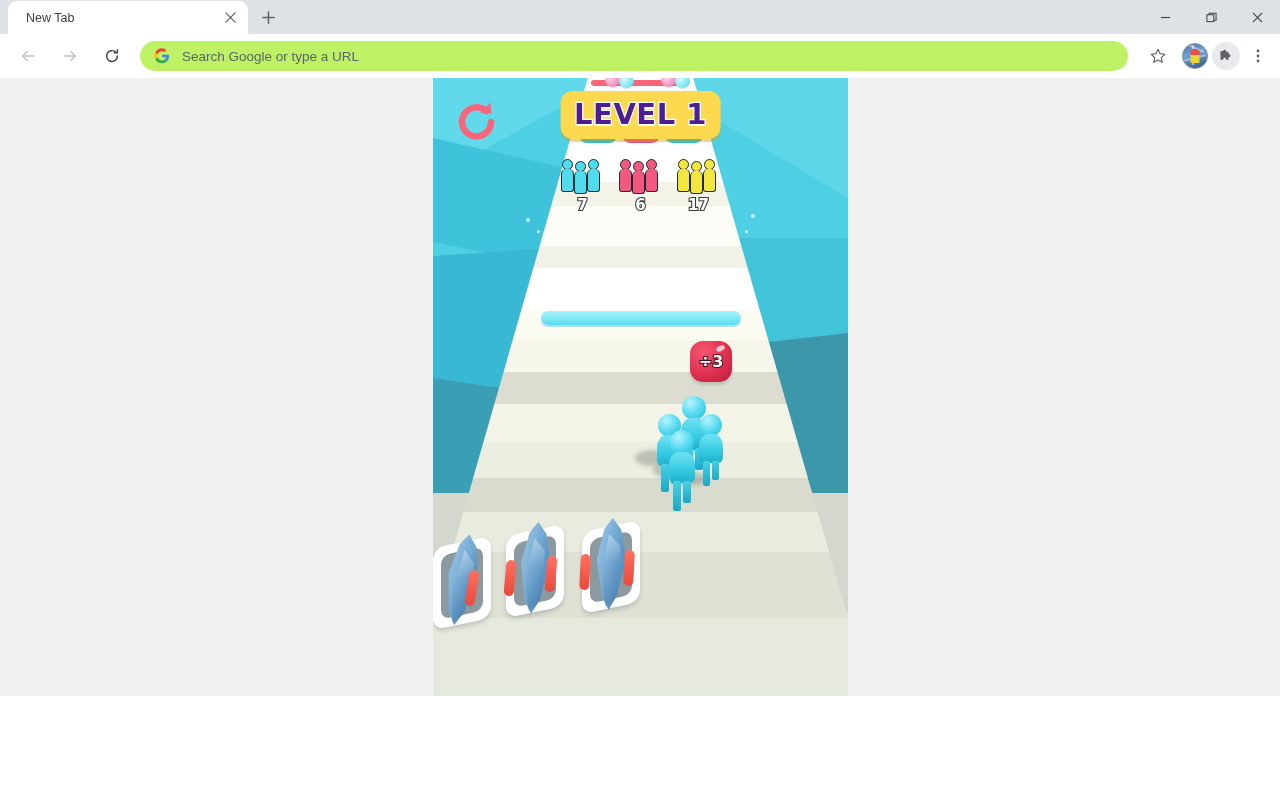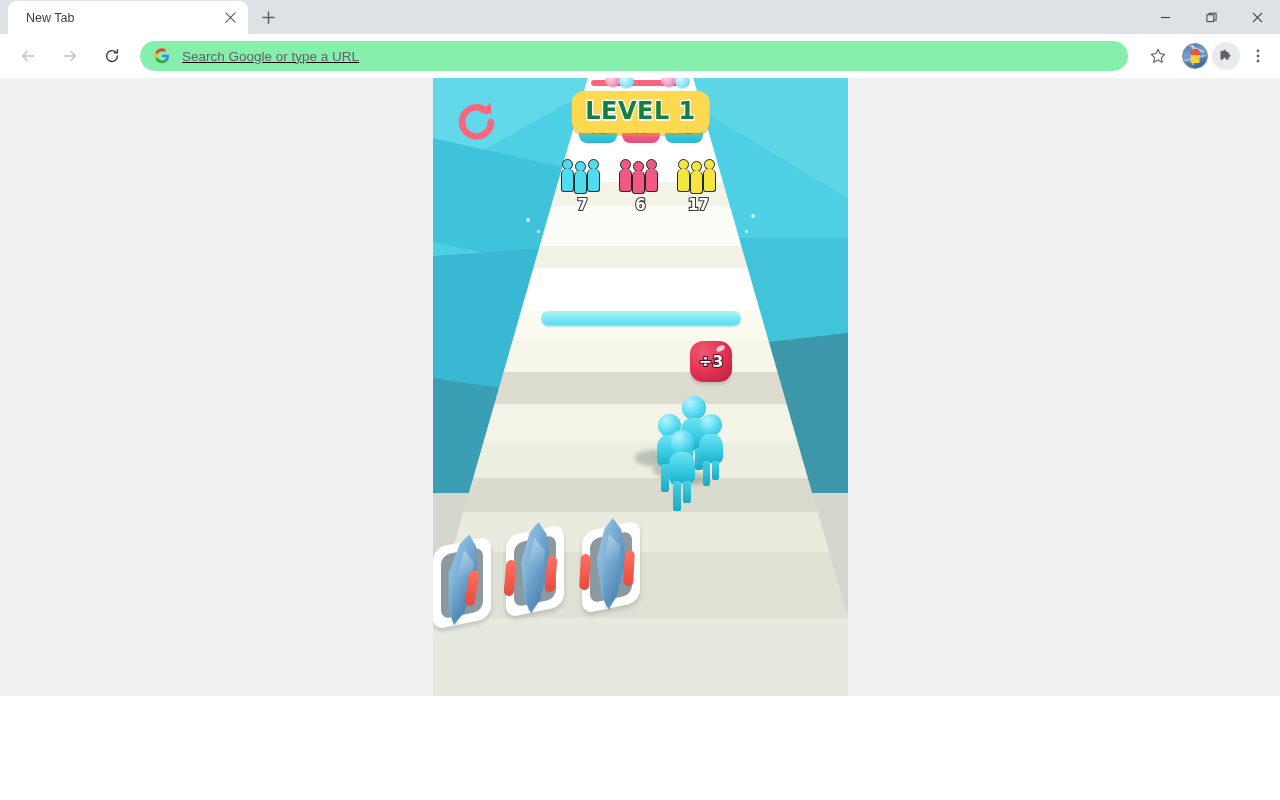--- a/index.html
+++ b/index.html
@@ -53,24 +53,23 @@
   }
   .nav-btn {
     width: 32px; height: 32px; border-radius: 50%;
     display: flex; align-items: center; justify-content: center;
     cursor: pointer; color: #5f6368; margin: 0 4px;
   }
   .nav-btn.disabled { color: #bdc1c6; }
   .nav-btn svg { width: 18px; height: 18px; }
 
   .omnibox {
-    flex: 1; height: 30px; background: #86efac; border-radius: 16px;
+    flex: 1; height: 30px; background: #bef264; border-radius: 16px;
     display: flex; align-items: center; padding: 0 14px; margin: 0 8px 0 6px;
     position: relative;
-    text-decoration: underline;
   }
   .g-icon { width: 16px; height: 16px; margin-right: 12px; flex: 0 0 16px; }
   .omni-text { font-size: 13.5px; color: #5f6368; flex: 1; }
 
   .right-icons { display: flex; align-items: center; gap: 4px; margin-left: 36px; }
   .avatar {
     width: 26px; height: 26px; border-radius: 50%; overflow: hidden;
     border: 1.5px solid #8a8d91; position: relative; cursor: pointer;
     background: linear-gradient(160deg,#4b6ea8 0%, #6fa3d6 40%, #2f5486 100%);
   }
@@ -155,22 +154,22 @@
   }
 
   .level-banner {
     position: absolute; left: 50%; top: 13px; transform: translateX(-50%);
     background: #fcd94e; border-radius: 12px;
     padding: 6px 14px 8px; box-shadow: 0 3px 0 rgba(210,160,20,.45);
     z-index: 12;
   }
   .level-banner .txt {
     font-family: "DejaVu Sans", sans-serif;
-    font-weight: bold; font-size: 24px; letter-spacing: .5px;
-    color: #15803d;
+    font-weight: bold; font-size: 29px; letter-spacing: .5px;
+    color: #4c1d95;
     -webkit-text-stroke: 2.5px #ffffff;
     paint-order: stroke fill;
     text-shadow: 0 2px 0 rgba(255,255,255,.9);
     white-space: nowrap;
   }
 
   
   .gates {
     position: absolute; left: 50%; top: 38px; transform: translateX(-50%);
     display: flex; gap: 5px; z-index: 8;

